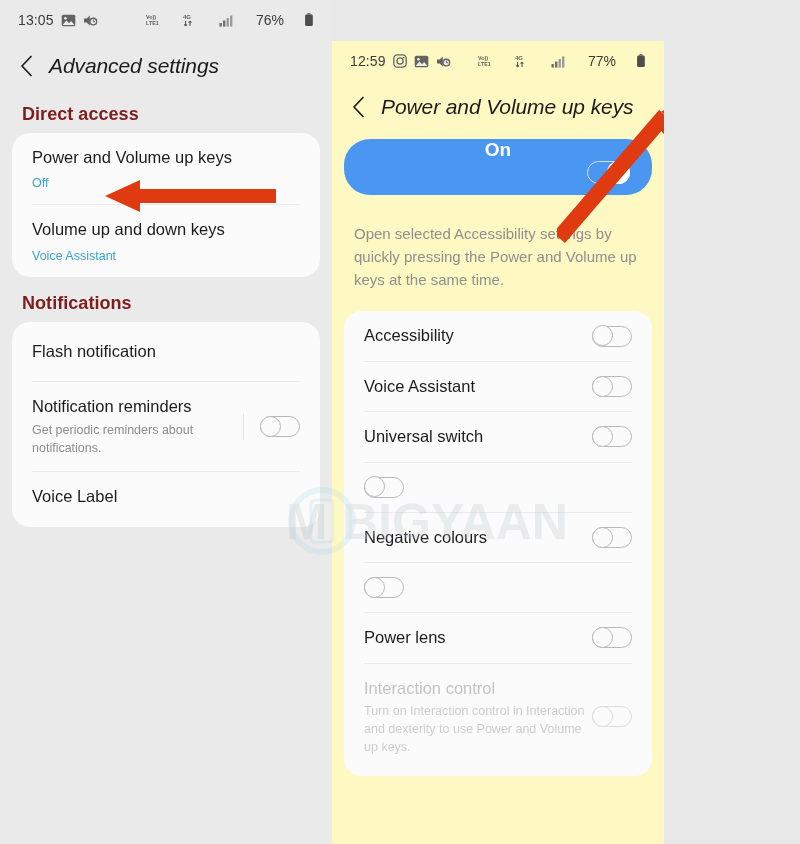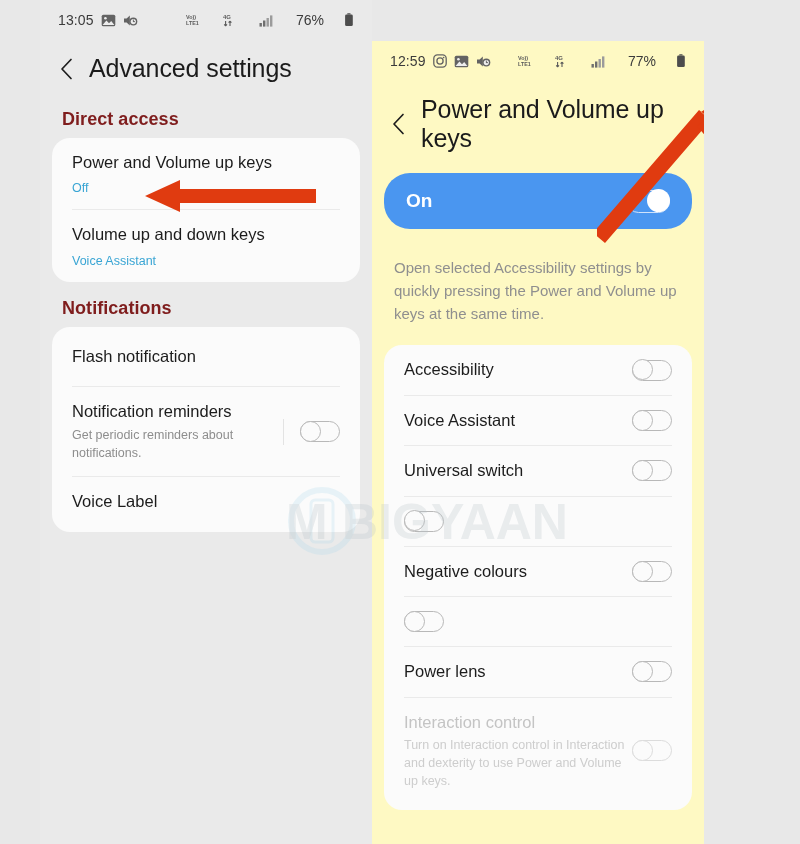--- a/index.html
+++ b/index.html
@@ -3,21 +3,21 @@
 <meta charset="utf-8">
 <style>
   html,body{margin:0;padding:0;}
   body{
     width:800px;height:844px;
     background:#e8e8e8;
     font-family:"Liberation Sans","DejaVu Sans",sans-serif;
     overflow:hidden;
     position:relative;
   }
-  .screens{display:flex;width:664px;height:844px;padding-left:40px;}
+  .screens{display:flex;width:664px;height:844px;}
   .screen{width:400px;height:844px;position:relative;background:#ededed;overflow:hidden;}
   .screen.left{background:#eaeaea;}
   .screen.right{background:#fef9c3;margin-top:41px;}
 
   
   .statusbar{
     height:40px;display:flex;align-items:center;
     padding:0 18px;box-sizing:border-box;
     color:#4a4a4a;font-size:13.5px;
   }
@@ -26,21 +26,21 @@
   .sb-right{margin-left:auto;display:flex;align-items:center;gap:20px;}
   .sb-icon{display:inline-flex;align-items:center;justify-content:center;}
   .sb-batt{font-size:14px;color:#3b3b3b;margin-left:1px;}
 
   
   .appbar{
     display:flex;align-items:center;gap:16px;
     padding:14px 20px 20px 20px;box-sizing:border-box;
   }
   .back-chevron{width:13px;height:22px;flex:0 0 auto;}
-  .appbar-title{font-size:25px;color:#1b1b1b;font-weight:400;letter-spacing:-0.1px;}
+  .appbar-title{font-size:21px;color:#1b1b1b;font-weight:400;letter-spacing:-0.1px;font-style:italic;}
 
   
   .section-label{
     font-size:18px;color:#7f1d1d;font-weight:700;
     padding:6px 22px 8px 22px;letter-spacing:0.05px;
   }
   .card{
     background:#fbfbfb;border-radius:18px;
     margin:0 12px;overflow:hidden;
   }
@@ -72,21 +72,21 @@
   .dim .row-title{color:#c4c4c4;}
   .dim .row-desc{color:#cdcdcd;}
   .dim .toggle-off{border-color:#dcdcdc;}
   .dim .toggle-off::after{border-color:#dcdcdc;}
 
   
   .master{
     margin:0 12px;border-radius:26px;
     background:#4a96f0;height:56px;
     display:flex;align-items:center;
-    padding:0 22px;box-sizing:border-box;
+    padding:0 22px;box-sizing:border-box;flex-direction:column;
   }
   .master-label{color:#ffffff;font-size:19px;font-weight:700;}
   .toggle-on{
     margin-left:auto;width:43px;height:23px;border-radius:12px;
     border:1.4px solid #cfe2fb;position:relative;box-sizing:border-box;
   }
   .toggle-on::after{
     content:"";position:absolute;right:-1.4px;top:-1.4px;
     width:23px;height:23px;border-radius:50%;background:#ffffff;
   }

